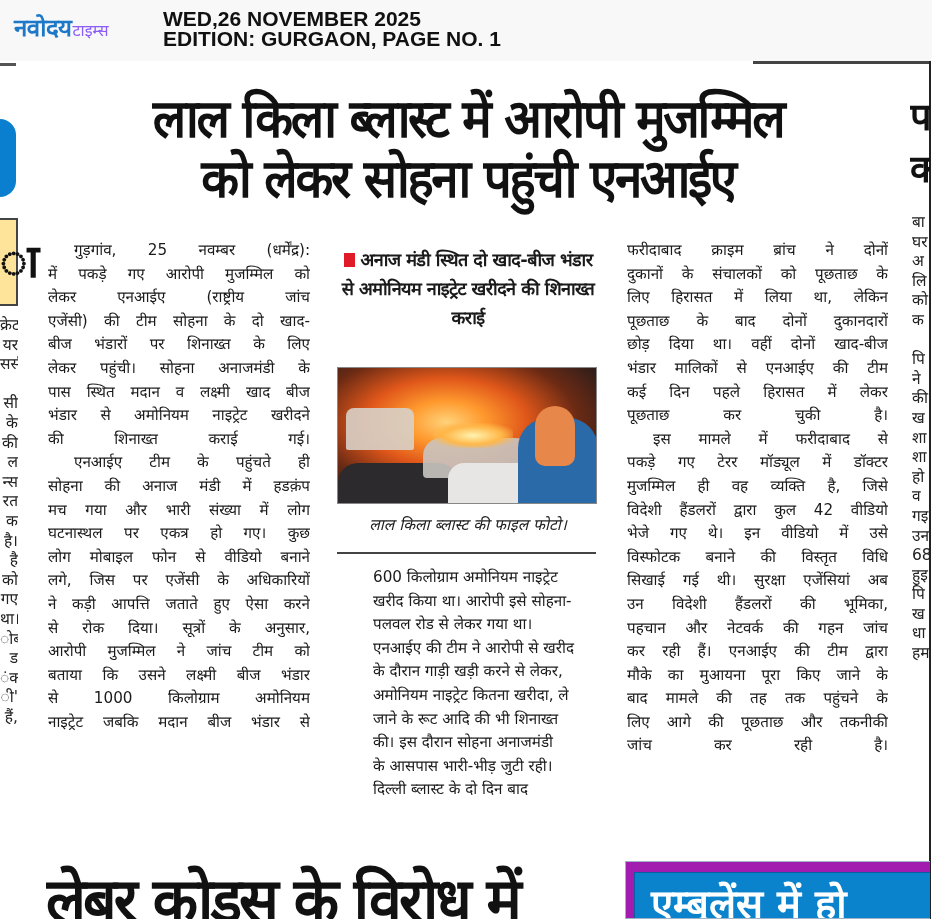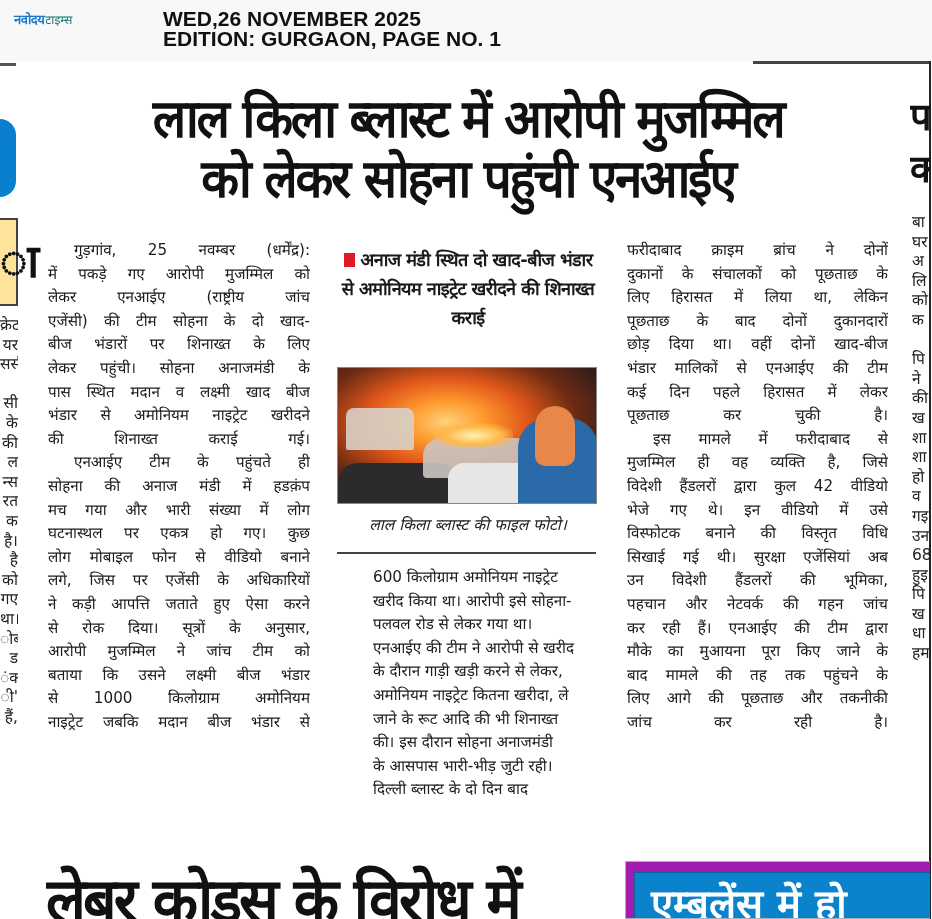--- a/index.html
+++ b/index.html
@@ -1,22 +1,22 @@
 <!DOCTYPE html>
 <html><head>
   <meta charset="utf-8">
   <style>
     * { box-sizing: border-box; margin: 0; padding: 0; }
     html, body { width: 932px; height: 919px; overflow: hidden; background: #ffffff; }
     body { position: relative; font-family: "DejaVu Sans", sans-serif; color: #1a1a1a; }
 
     .topbar { position: absolute; left: 0; top: 0; width: 932px; height: 61px; background: #f8f8f8; }
     .logo { position: absolute; left: 14px; top: 10px; height: 24px; display: flex; align-items: baseline; }
-    .logo-main { font-family: "DejaVu Sans", sans-serif; font-weight: bold; font-size: 13px; color: #1e78c8; letter-spacing: -0.5px; }
-    .logo-sub { font-family: "DejaVu Sans", sans-serif; font-size: 12px; color: #0f766e; margin-left: 1px; }
+    .logo-main { font-family: "DejaVu Sans", sans-serif; font-weight: bold; font-size: 24px; color: #1e78c8; letter-spacing: -0.5px; }
+    .logo-sub { font-family: "DejaVu Sans", sans-serif; font-size: 16px; color: #8b5cf6; margin-left: 1px; }
     .edition { position: absolute; left: 163px; top: 9px; font-family: "Liberation Sans", sans-serif; font-weight: bold; font-size: 21px; line-height: 20px; color: #111; }
 
     .page { position: absolute; left: 0; top: 61px; width: 932px; height: 858px; background: #fff; }
     .rule-top-left { position: absolute; left: 0; top: 2px; width: 16px; height: 3px; background: #555; }
     .rule-top-right { position: absolute; left: 753px; top: 0; width: 178px; height: 3px; background: #444; }
     .rule-right-vert { position: absolute; left: 929px; top: 0; width: 2px; height: 858px; background: #222; }
 
     .left-edge-blue { position: absolute; left: 0; top: 58px; width: 16px; height: 78px; background: #0a7fd0; border-radius: 0 40px 40px 0; }
     .left-edge-box { position: absolute; left: 0; top: 157px; width: 18px; height: 88px; background: #fde49a; border: 2px solid #444; border-left: none; }
     .left-edge-box span { position: absolute; left: 0; top: 14px; font-weight: bold; font-size: 46px; line-height: 54px; color: #111; }
@@ -195,20 +195,21 @@
   <div class="article-col col3" id="col3">
       <p>फरीदाबाद क्राइम ब्रांच ने दोनों</p>
       <p>दुकानों के संचालकों को पूछताछ के</p>
       <p>लिए हिरासत में लिया था, लेकिन</p>
       <p>पूछताछ के बाद दोनों दुकानदारों</p>
       <p>छोड़ दिया था। वहीं दोनों खाद-बीज</p>
       <p>भंडार मालिकों से एनआईए की टीम</p>
       <p>कई दिन पहले हिरासत में लेकर</p>
       <p>पूछताछ कर चुकी है।</p>
       <p class="indent">इस मामले में फरीदाबाद से</p>
+      <p>पकड़े गए टेरर मॉड्यूल में डॉक्टर</p>
       <p>मुजम्मिल ही वह व्यक्ति है, जिसे</p>
       <p>विदेशी हैंडलरों द्वारा कुल 42 वीडियो</p>
       <p>भेजे गए थे। इन वीडियो में उसे</p>
       <p>विस्फोटक बनाने की विस्तृत विधि</p>
       <p>सिखाई गई थी। सुरक्षा एजेंसियां अब</p>
       <p>उन विदेशी हैंडलरों की भूमिका,</p>
       <p>पहचान और नेटवर्क की गहन जांच</p>
       <p>कर रही हैं। एनआईए की टीम द्वारा</p>
       <p>मौके का मुआयना पूरा किए जाने के</p>
       <p>बाद मामले की तह तक पहुंचने के</p>

